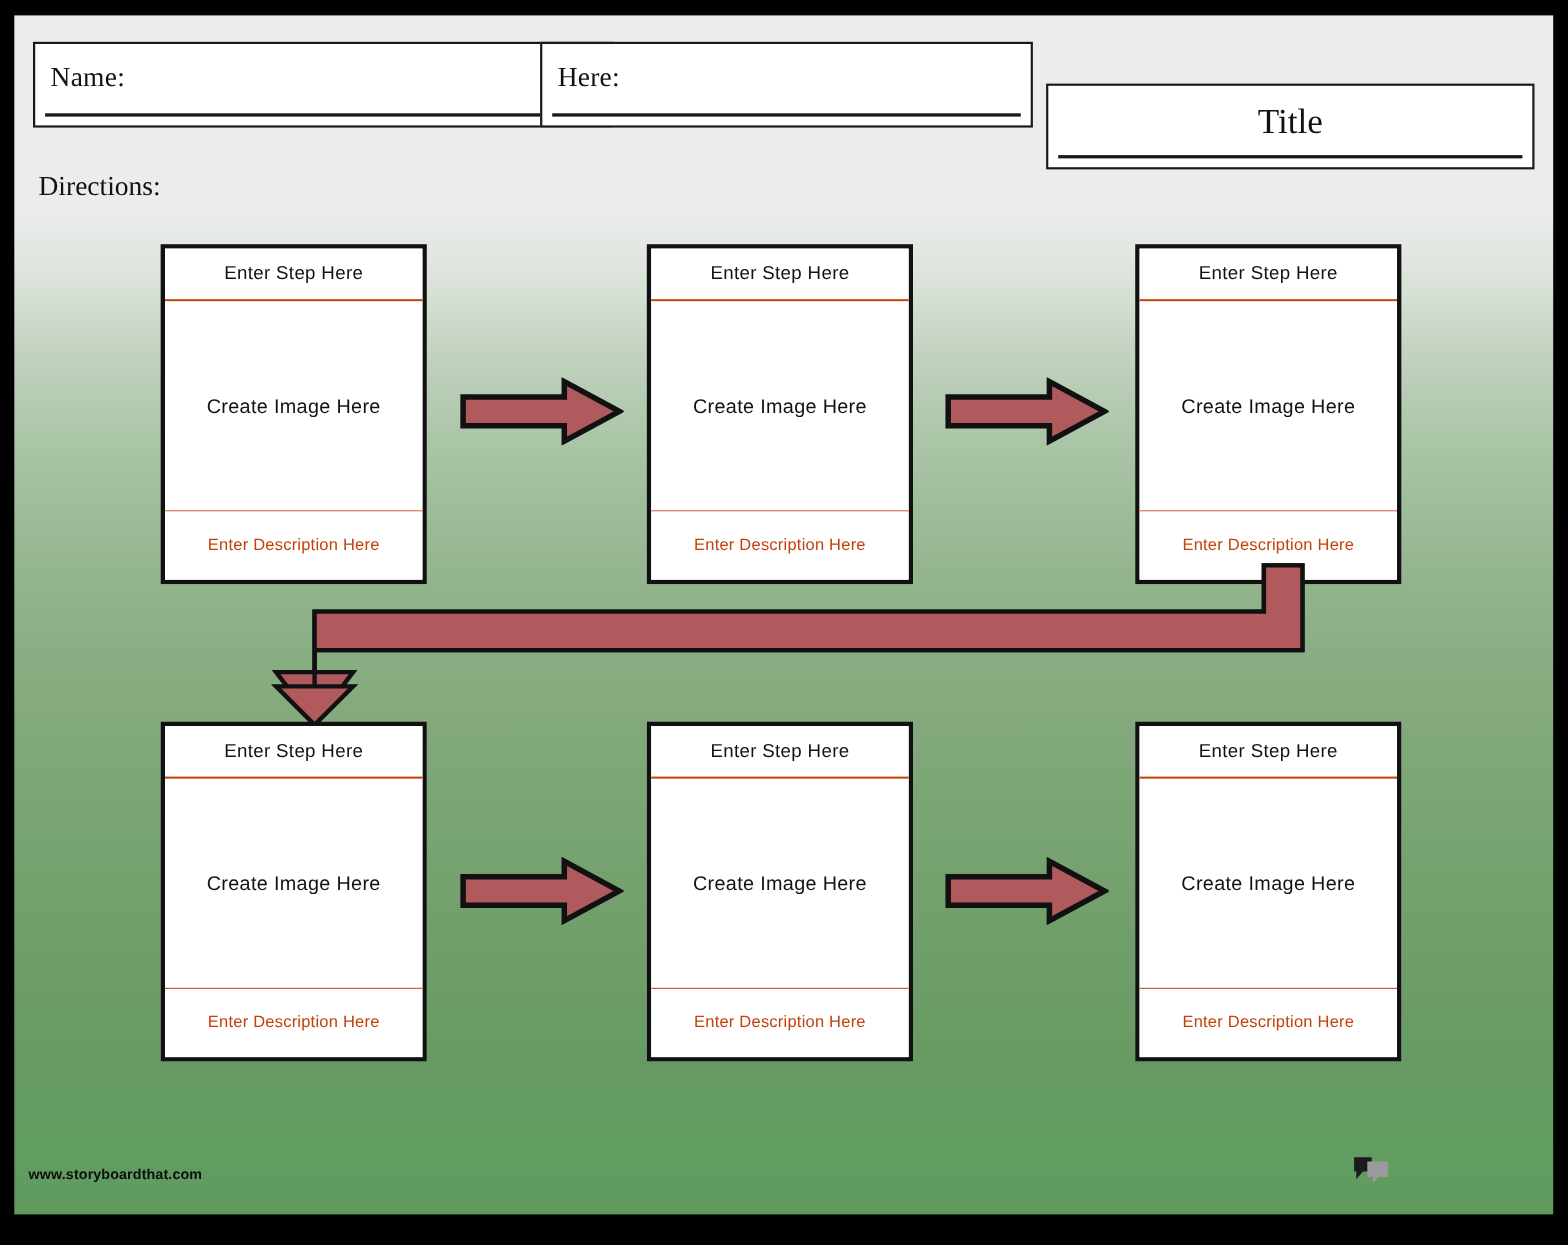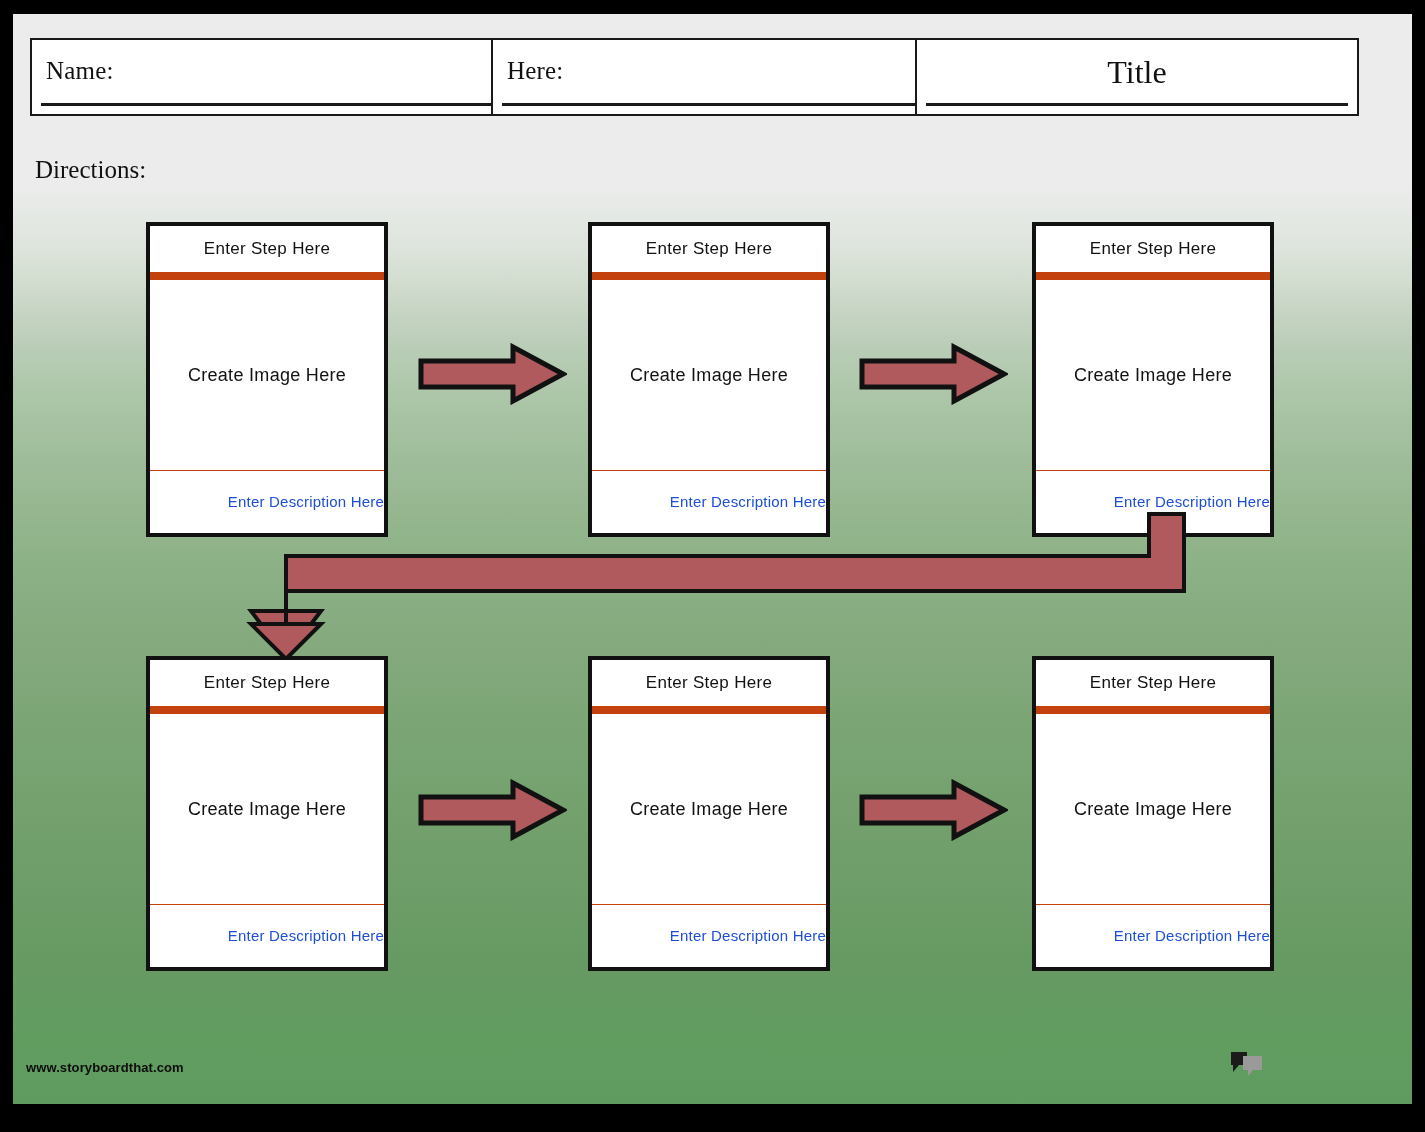--- a/index.html
+++ b/index.html
@@ -97,21 +97,21 @@
     right: 0;
     top: 14px;
     text-align: center;
     font-family: "Liberation Serif", serif;
     font-size: 32px;
     color: #111111;
   }
 
   #box-name  { left: 17px;  width: 528px; }
   #box-date  { left: 478px; width: 448px; }
-  #box-title { left: 902px; width: 444px; }
+  #box-title { left: 938px; width: 444px; margin-top: 38px; }
 
   .directions-label {
     position: absolute;
     left: 22px;
     top: 142px;
     font-family: "Liberation Serif", serif;
     font-size: 25px;
     color: #111111;
     text-align: center;
   }
@@ -121,43 +121,43 @@
     position: absolute;
     width: 242px;
     background: #ffffff;
     border: 4px solid #111111;
     box-sizing: border-box;
   }
   .step-head {
     height: 46px;
     line-height: 46px;
     text-align: center;
-    border-bottom: 8px solid #c2410c;
+    border-bottom: 2px solid #c2410c;
     font-size: 17px;
     color: #121212;
     letter-spacing: 0.3px;
     background: #ffffff;
   }
   .step-image {
     height: 190px;
     display: flex;
     align-items: center;
     justify-content: center;
     border-bottom: 1px solid #c2410c;
     font-size: 18px;
     color: #121212;
     letter-spacing: 0.3px;
     background: #ffffff;
   }
   .step-desc {
     height: 62px;
     line-height: 62px;
-    text-align: right;
+    text-align: center;
     font-size: 15px;
-    color: #1d4ed8;
+    color: #c2410c;
     letter-spacing: 0.2px;
     background: #ffffff;
   }
 
   
   #card-0 { left: 133px;  top: 208px; }
   #card-1 { left: 575px;  top: 208px; }
   #card-2 { left: 1019px; top: 208px; }
   
   #card-3 { left: 133px;  top: 642px; }

